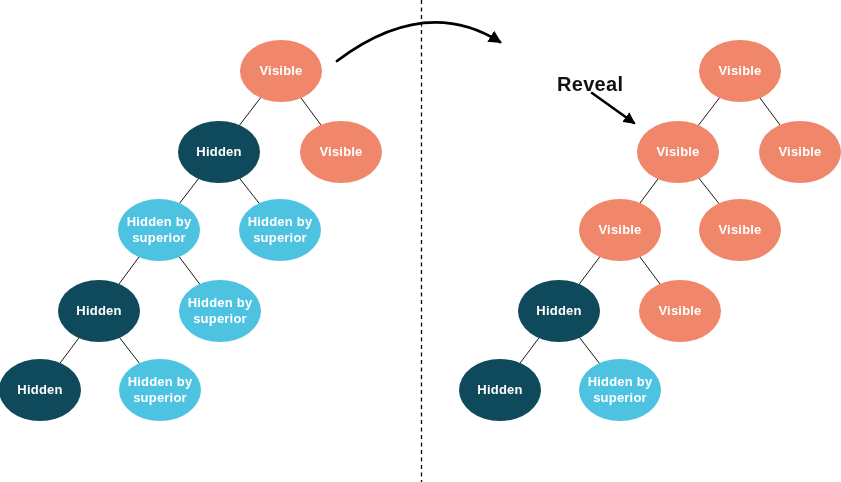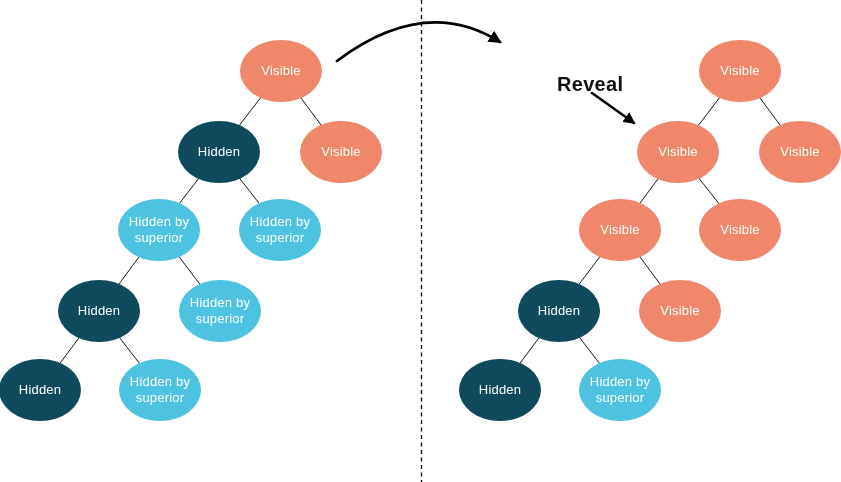--- a/index.html
+++ b/index.html
@@ -3,21 +3,21 @@
 <meta charset="utf-8">
 <style>
   html,body{margin:0;padding:0;background:#fff;}
   body{width:841px;height:482px;position:relative;overflow:hidden;
        font-family:"Liberation Sans", sans-serif;}
   #canvas{position:absolute;left:0;top:0;width:841px;height:482px;}
   svg.layer{position:absolute;left:0;top:0;z-index:0;}
   .node{
     position:absolute;z-index:2;width:82px;height:62px;border-radius:50%;
     display:flex;align-items:center;justify-content:center;text-align:center;
-    color:#fff;font-size:13px;font-weight:400;line-height:1.25;letter-spacing:.2px;
+    color:#fff;font-size:13px;font-weight:700;line-height:1.25;letter-spacing:.2px;
     padding:0 6px;box-sizing:border-box;user-select:none;
   }
   .annotation{
     position:absolute;z-index:3;color:#111;font-size:20px;font-weight:600;
     letter-spacing:.3px;user-select:none;
   }
 </style>
 </head>
 <body>
 

